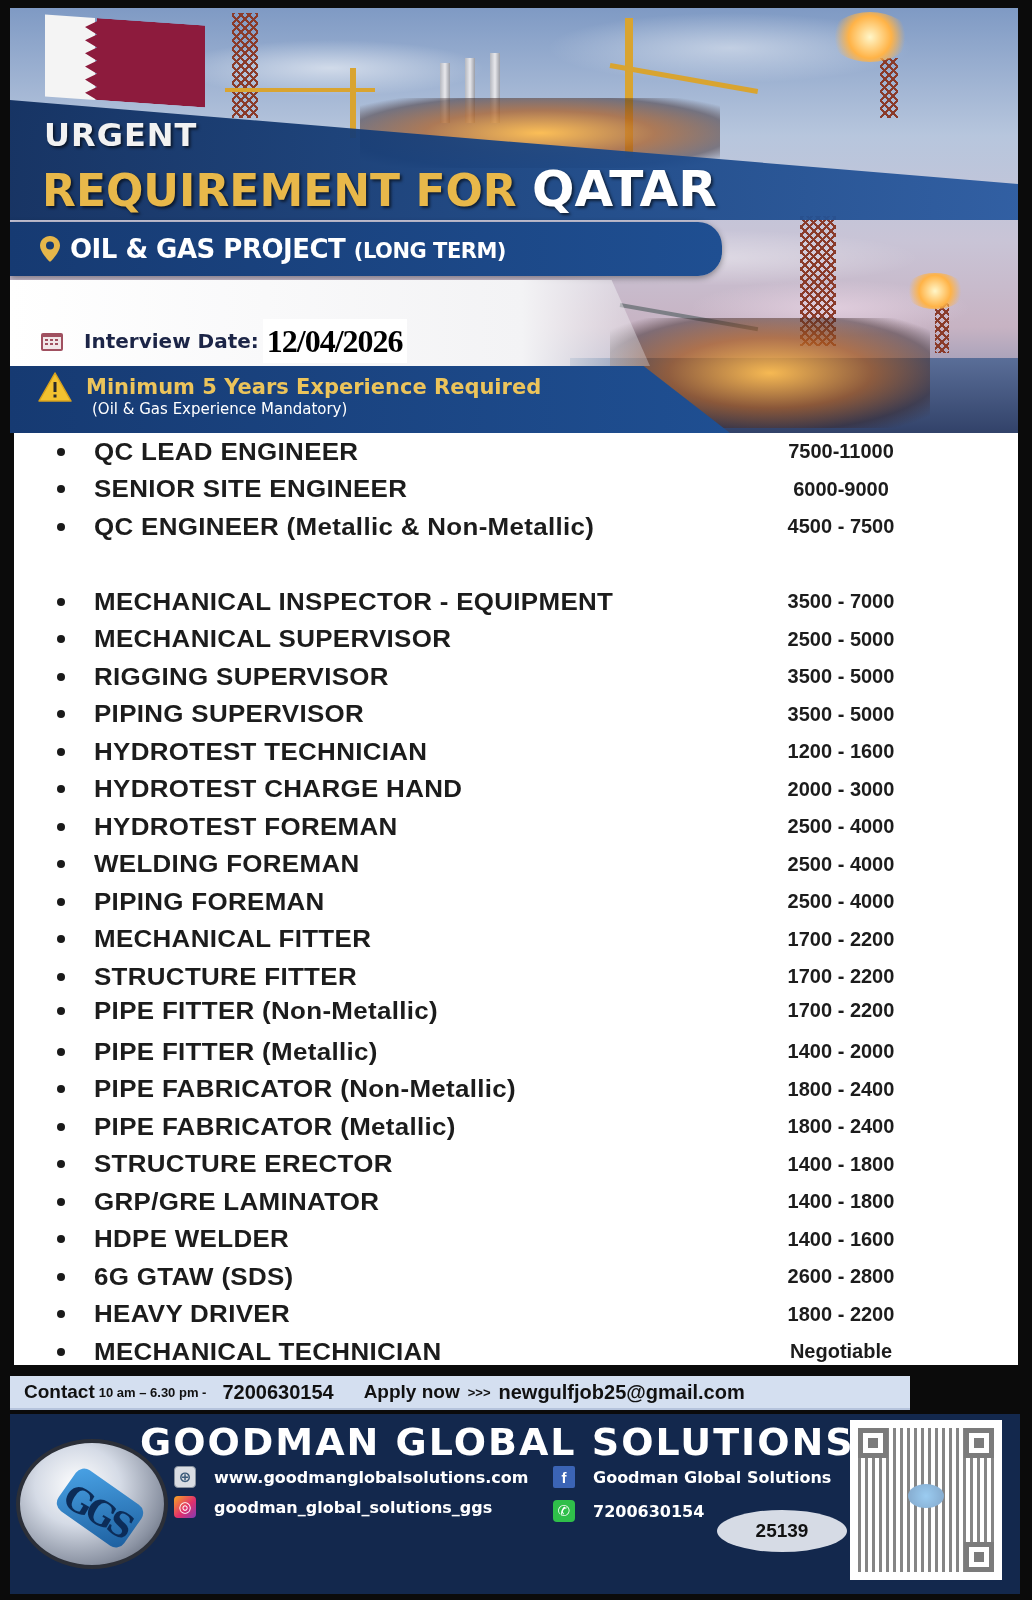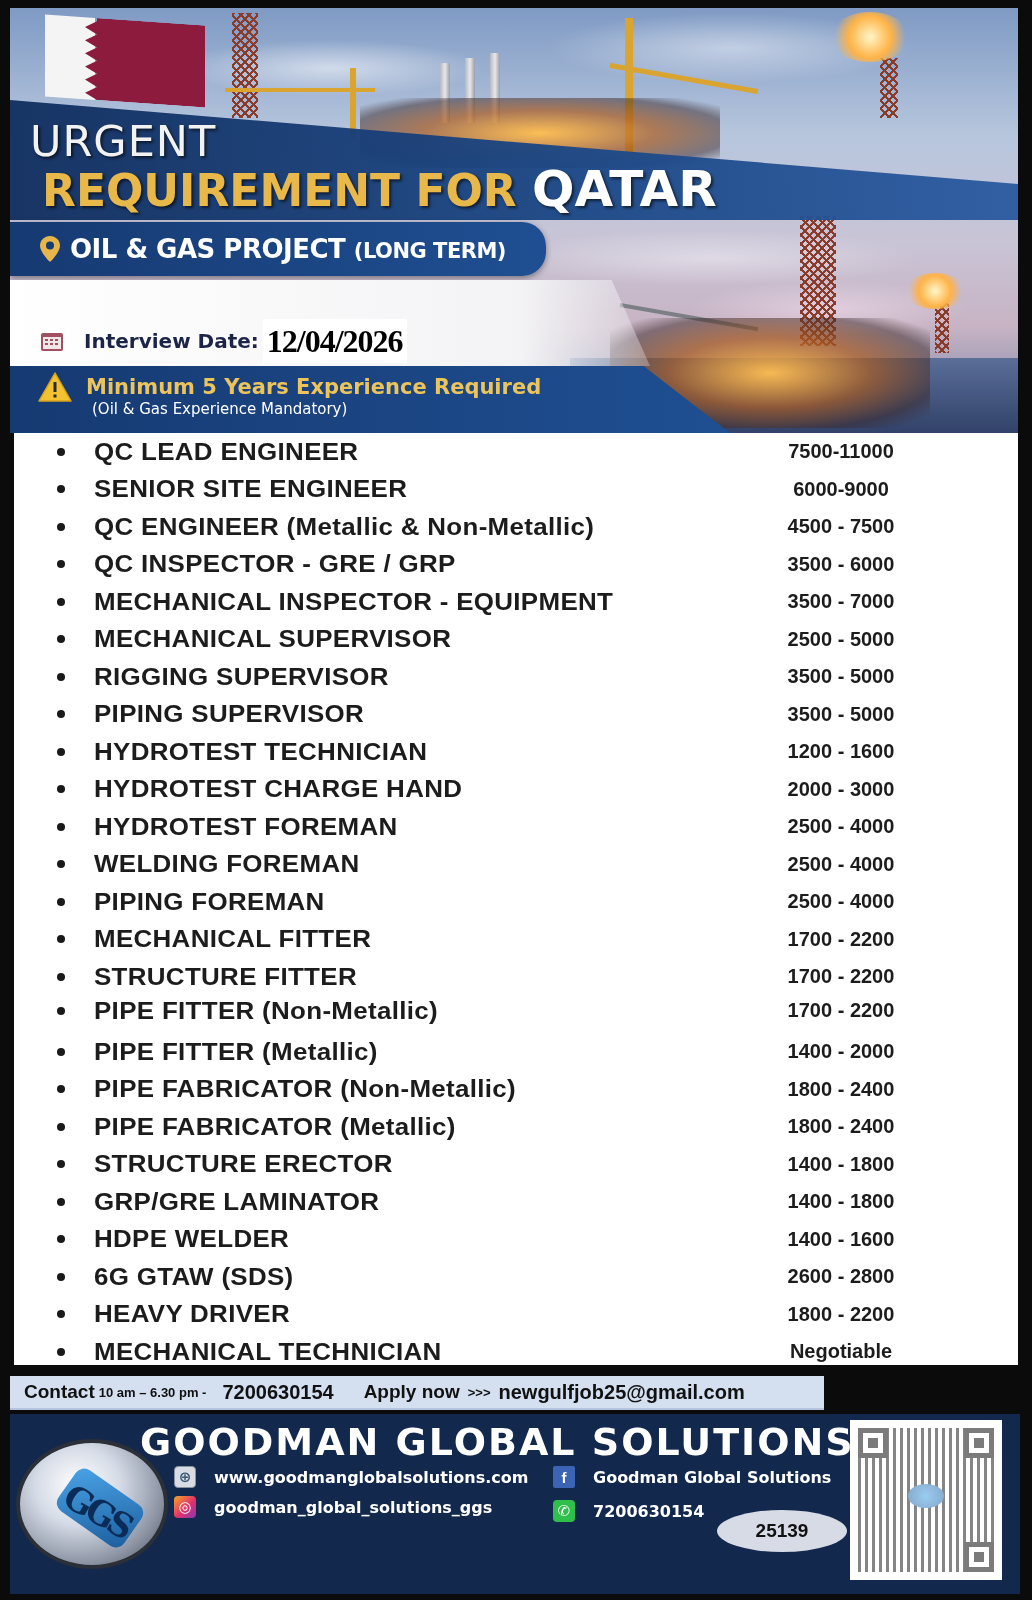--- a/index.html
+++ b/index.html
@@ -25,28 +25,28 @@
   .flag .maroon { position: absolute; left: 40px; top: 0; width: 120px; height: 100%; background: #8d1b3d;
     clip-path: polygon(12px 0,100% 0,100% 100%,12px 100%,0 92%,12px 84%,0 76%,12px 68%,0 60%,12px 52%,0 44%,12px 36%,0 28%,12px 20%,0 12%,12px 4%); }
   .tower { position: absolute; background: repeating-linear-gradient(45deg, #8a3b2a 0 2px, transparent 2px 6px), repeating-linear-gradient(-45deg, #8a3b2a 0 2px, transparent 2px 6px); }
   .crane { position: absolute; background: #d9a430; }
   .chimney { position: absolute; background: linear-gradient(90deg,#b5b8c0,#e8e8ec,#9a9da6); }
   .platform-glow { position: absolute; background: radial-gradient(ellipse at center, rgba(255,190,80,0.95), rgba(170,90,30,0.7) 45%, rgba(60,40,40,0.5) 75%, transparent 90%); }
   .flare { position: absolute; border-radius: 50%; background: radial-gradient(circle, #fff6c8 0%, #ffb347 45%, rgba(255,120,40,0) 75%); }
   .band-top2 { position: absolute; left: 0; top: 92px; width: 1008px; height: 120px;
     background: linear-gradient(90deg, #0f2d5e 0%, #1b4785 55%, #2a5aa0 100%);
     clip-path: polygon(0 0, 100% 70%, 100% 100%, 0 100%); opacity: 0.95; }
-  .title-urgent { position: absolute; left: 20px; top: 108px; font-size: 43px; font-weight: 400; color: #f2f2f2;
+  .title-urgent { position: absolute; left: 34px; top: 108px; font-size: 32px; font-weight: 700; color: #f2f2f2;
     letter-spacing: 1px; text-shadow: 2px 2px 3px rgba(0,0,0,0.6); font-family: "DejaVu Sans", sans-serif; }
   .title-line2 { position: absolute; left: 32px; top: 152px; font-size: 44px; font-weight: 900;
     font-family: "DejaVu Sans", sans-serif; letter-spacing: 0px; text-shadow: 2px 2px 3px rgba(0,0,0,0.6); white-space: nowrap; }
   .title-line2 .gold { color: #e8b84a; }
   .title-line2 .white { color: #ffffff; font-size: 50px; }
 
-  .project-pill { position: absolute; left: 0; top: 214px; width: 536px; height: 54px;
+  .project-pill { position: absolute; left: 0; top: 214px; width: 712px; height: 54px;
     background: linear-gradient(90deg, #163a72 0%, #1f4f92 100%); border-radius: 0 24px 24px 0;
     box-shadow: 0 2px 6px rgba(0,0,0,0.4); display: flex; align-items: center; padding-left: 30px; }
   .pin-gold { width: 20px; height: 26px; margin-right: 10px; }
   .project-text { font-family: "DejaVu Sans", sans-serif; font-weight: 700; color: #ffffff; font-size: 26px; white-space: nowrap; letter-spacing: -0.5px; }
   .project-text .small { font-size: 21px; }
 
   .info-box { position: absolute; left: 0; top: 272px; width: 640px; height: 86px;
     background: linear-gradient(90deg, #ffffff 0%, #f3f3f5 80%, rgba(240,240,245,0.3) 100%);
     clip-path: polygon(0 0, 94% 0, 100% 100%, 0 100%); }
   .info-row { position: absolute; left: 30px; display: flex; align-items: center; white-space: nowrap; }
@@ -67,21 +67,21 @@
 
   
   .list-area { position: absolute; left: 14px; top: 433px; width: 1004px; height: 932px; background: #ffffff; }
   .job-row { position: absolute; left: 0; width: 1004px; height: 37.5px; display: flex; align-items: center; }
   .bullet { position: absolute; left: 43px; width: 8px; height: 8px; border-radius: 50%; background: #1a1a1a; }
   .job-title { position: absolute; left: 80px; font-family: "Liberation Sans", sans-serif; font-weight: 700; font-size: 24px; color: #1c1c1c; white-space: nowrap; transform: scaleX(1.08); transform-origin: left center; letter-spacing: 0.3px; }
   .job-title .note { font-weight: 700; }
   .salary { position: absolute; left: 752px; width: 150px; text-align: center; font-family: "Liberation Sans", sans-serif; font-weight: 700; font-size: 20px; color: #1c1c1c; white-space: nowrap; }
 
   
-  .contact-bar { position: absolute; left: 10px; top: 1376px; width: 814px; height: 34px; background: #d4dff0;
+  .contact-bar { position: absolute; left: 10px; top: 1376px; width: 900px; height: 34px; background: #d4dff0;
     display: flex; align-items: center; padding-left: 14px; white-space: nowrap; border-bottom: 2px solid #b5c3dc; }
   .c-strong { font-weight: 700; font-size: 19px; color: #111; font-family: "Liberation Sans", sans-serif; }
   .c-small { font-weight: 700; font-size: 13px; color: #111; margin: 0 4px; }
   .c-phone { font-weight: 700; font-size: 20px; color: #111; margin-left: 12px; margin-right: 30px; }
   .c-arrows { font-weight: 700; font-size: 13px; color: #111; margin: 0 8px; }
   .c-email { font-weight: 700; font-size: 20px; color: #111; }
 
   
   .footer { position: absolute; left: 10px; top: 1414px; width: 1010px; height: 180px; background: #13284d; }
   .logo-ring { position: absolute; left: 6px; top: 25px; width: 152px; height: 130px; border-radius: 50%;
@@ -199,25 +199,20 @@
       <div class="job-row" style="top: 37.5px;">
         <span class="bullet"></span>
         <span class="job-title"><span>SENIOR SITE ENGINEER</span></span>
         <span class="salary">6000-9000</span>
       </div>
       <div class="job-row" style="top: 75px;">
         <span class="bullet"></span>
         <span class="job-title"><span>QC ENGINEER</span> <span class="note">(Metallic &amp; Non-Metallic)</span></span>
         <span class="salary">4500 - 7500</span>
       </div>
-      <div class="job-row" style="top: 112.5px;">
-        <span class="bullet"></span>
-        <span class="job-title"><span>QC INSPECTOR - GRE / GRP</span></span>
-        <span class="salary">3500 - 6000</span>
-      </div>
       <div class="job-row" style="top: 150px;">
         <span class="bullet"></span>
         <span class="job-title"><span>MECHANICAL INSPECTOR - EQUIPMENT</span></span>
         <span class="salary">3500 - 7000</span>
       </div>
       <div class="job-row" style="top: 187.5px;">
         <span class="bullet"></span>
         <span class="job-title"><span>MECHANICAL SUPERVISOR</span></span>
         <span class="salary">2500 - 5000</span>
       </div>

